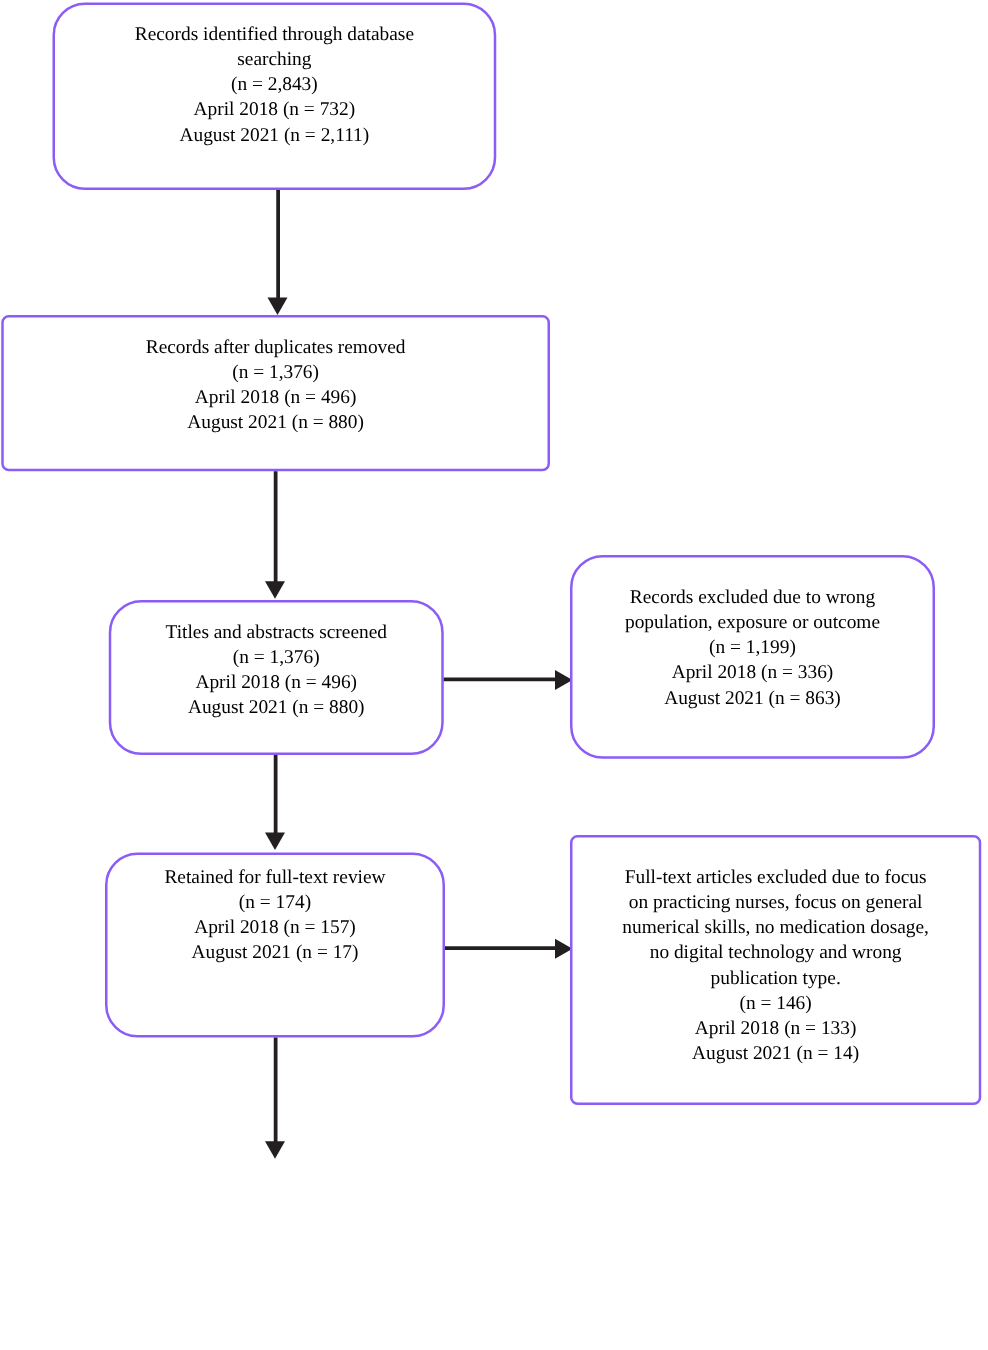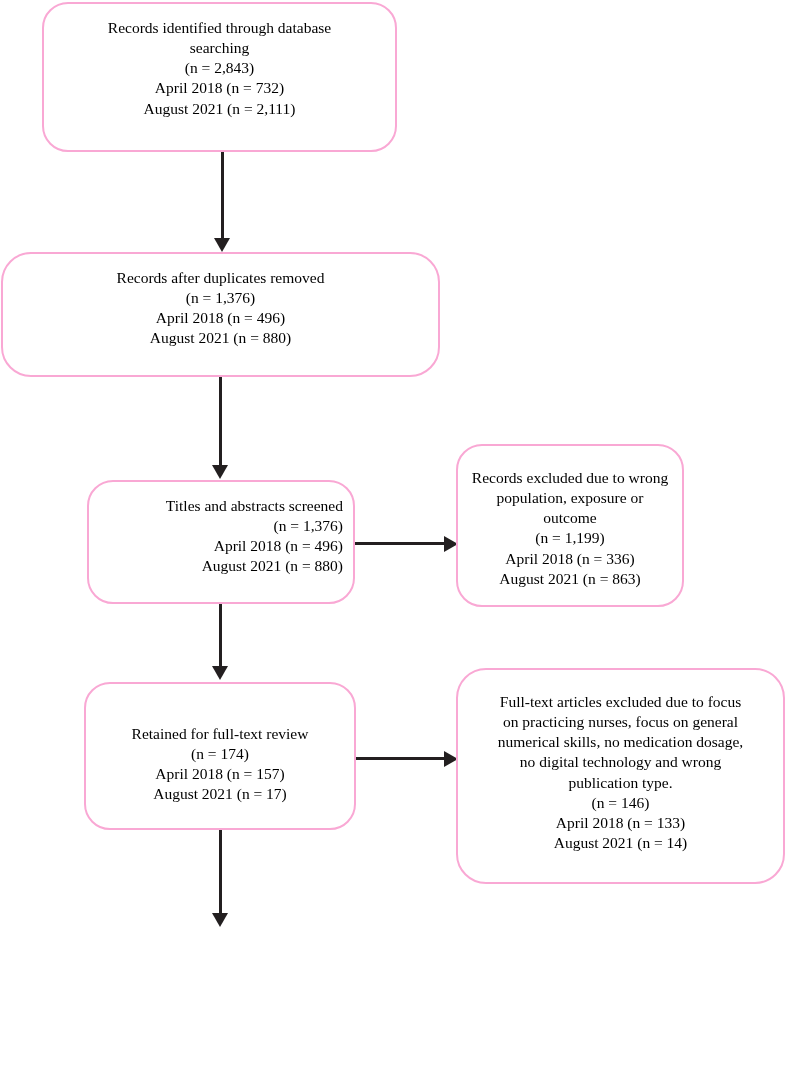--- a/index.html
+++ b/index.html
@@ -12,33 +12,33 @@
     position: relative;
     width: 790px;
     height: 1080px;
     background: #ffffff;
     overflow: hidden;
     font-family: "Liberation Serif", "DejaVu Serif", serif;
   }
   .flow-box {
     position: absolute;
     box-sizing: border-box;
-    border: 2px solid #f9a8d4;
+    border: 2px solid #8b5cf6;
     border-radius: 26px;
     background: #ffffff;
     text-align: center;
     color: #000000;
     font-size: 15.5px;
     line-height: 1.30;
     padding-top: 14px;
     padding-left: 10px;
     padding-right: 10px;
     white-space: pre-line;
   }
-  .flow-box.wide-radius { border-radius: 30px; }
+  .flow-box.wide-radius { border-radius: 6px; }
 
   
   .conn-v {
     position: absolute;
     width: 3px;
     background: #231f20;
   }
   .conn-h {
     position: absolute;
     height: 3px;
@@ -76,38 +76,38 @@
   <div class="arrow-down" style="left:214px; top:238px;"></div>
 
   <div class="flow-box wide-radius" style="left:1px; top:252px; width:439px; height:125px;">Records after duplicates removed
 (n = 1,376)
 April 2018 (n = 496)
 August 2021 (n = 880)</div>
 
   <div class="conn-v" style="left:219px; top:377px; height:90px;"></div>
   <div class="arrow-down" style="left:212px; top:465px;"></div>
 
-  <div class="flow-box" style="left:87px; top:480px; width:268px; height:124px;text-align:right;">Titles and abstracts screened
+  <div class="flow-box" style="left:87px; top:480px; width:268px; height:124px;">Titles and abstracts screened
 (n = 1,376)
 April 2018 (n = 496)
 August 2021 (n = 880)</div>
 
   <div class="conn-h" style="left:355px; top:542px; width:92px;"></div>
   <div class="arrow-right" style="left:444px; top:536px;"></div>
 
-  <div class="flow-box" style="left:456px; top:444px; width:228px; height:163px; padding-top:22px;">Records excluded due to wrong
+  <div class="flow-box" style="left:456px; top:444px; width:292px; height:163px; padding-top:22px;">Records excluded due to wrong
 population, exposure or outcome
 (n = 1,199)
 April 2018 (n = 336)
 August 2021 (n = 863)</div>
 
   <div class="conn-v" style="left:219px; top:604px; height:64px;"></div>
   <div class="arrow-down" style="left:212px; top:666px;"></div>
 
-  <div class="flow-box" style="left:84px; top:682px; width:272px; height:148px; padding-top:40px;">Retained for full-text review
+  <div class="flow-box" style="left:84px; top:682px; width:272px; height:148px; padding-top:8px;">Retained for full-text review
 (n = 174)
 April 2018 (n = 157)
 August 2021 (n = 17)</div>
 
   <div class="conn-h" style="left:356px; top:757px; width:91px;"></div>
   <div class="arrow-right" style="left:444px; top:751px;"></div>
 
   <div class="flow-box wide-radius" style="left:456px; top:668px; width:329px; height:216px; padding-top:22px;">Full-text articles excluded due to focus
 on practicing nurses, focus on general
 numerical skills, no medication dosage,

